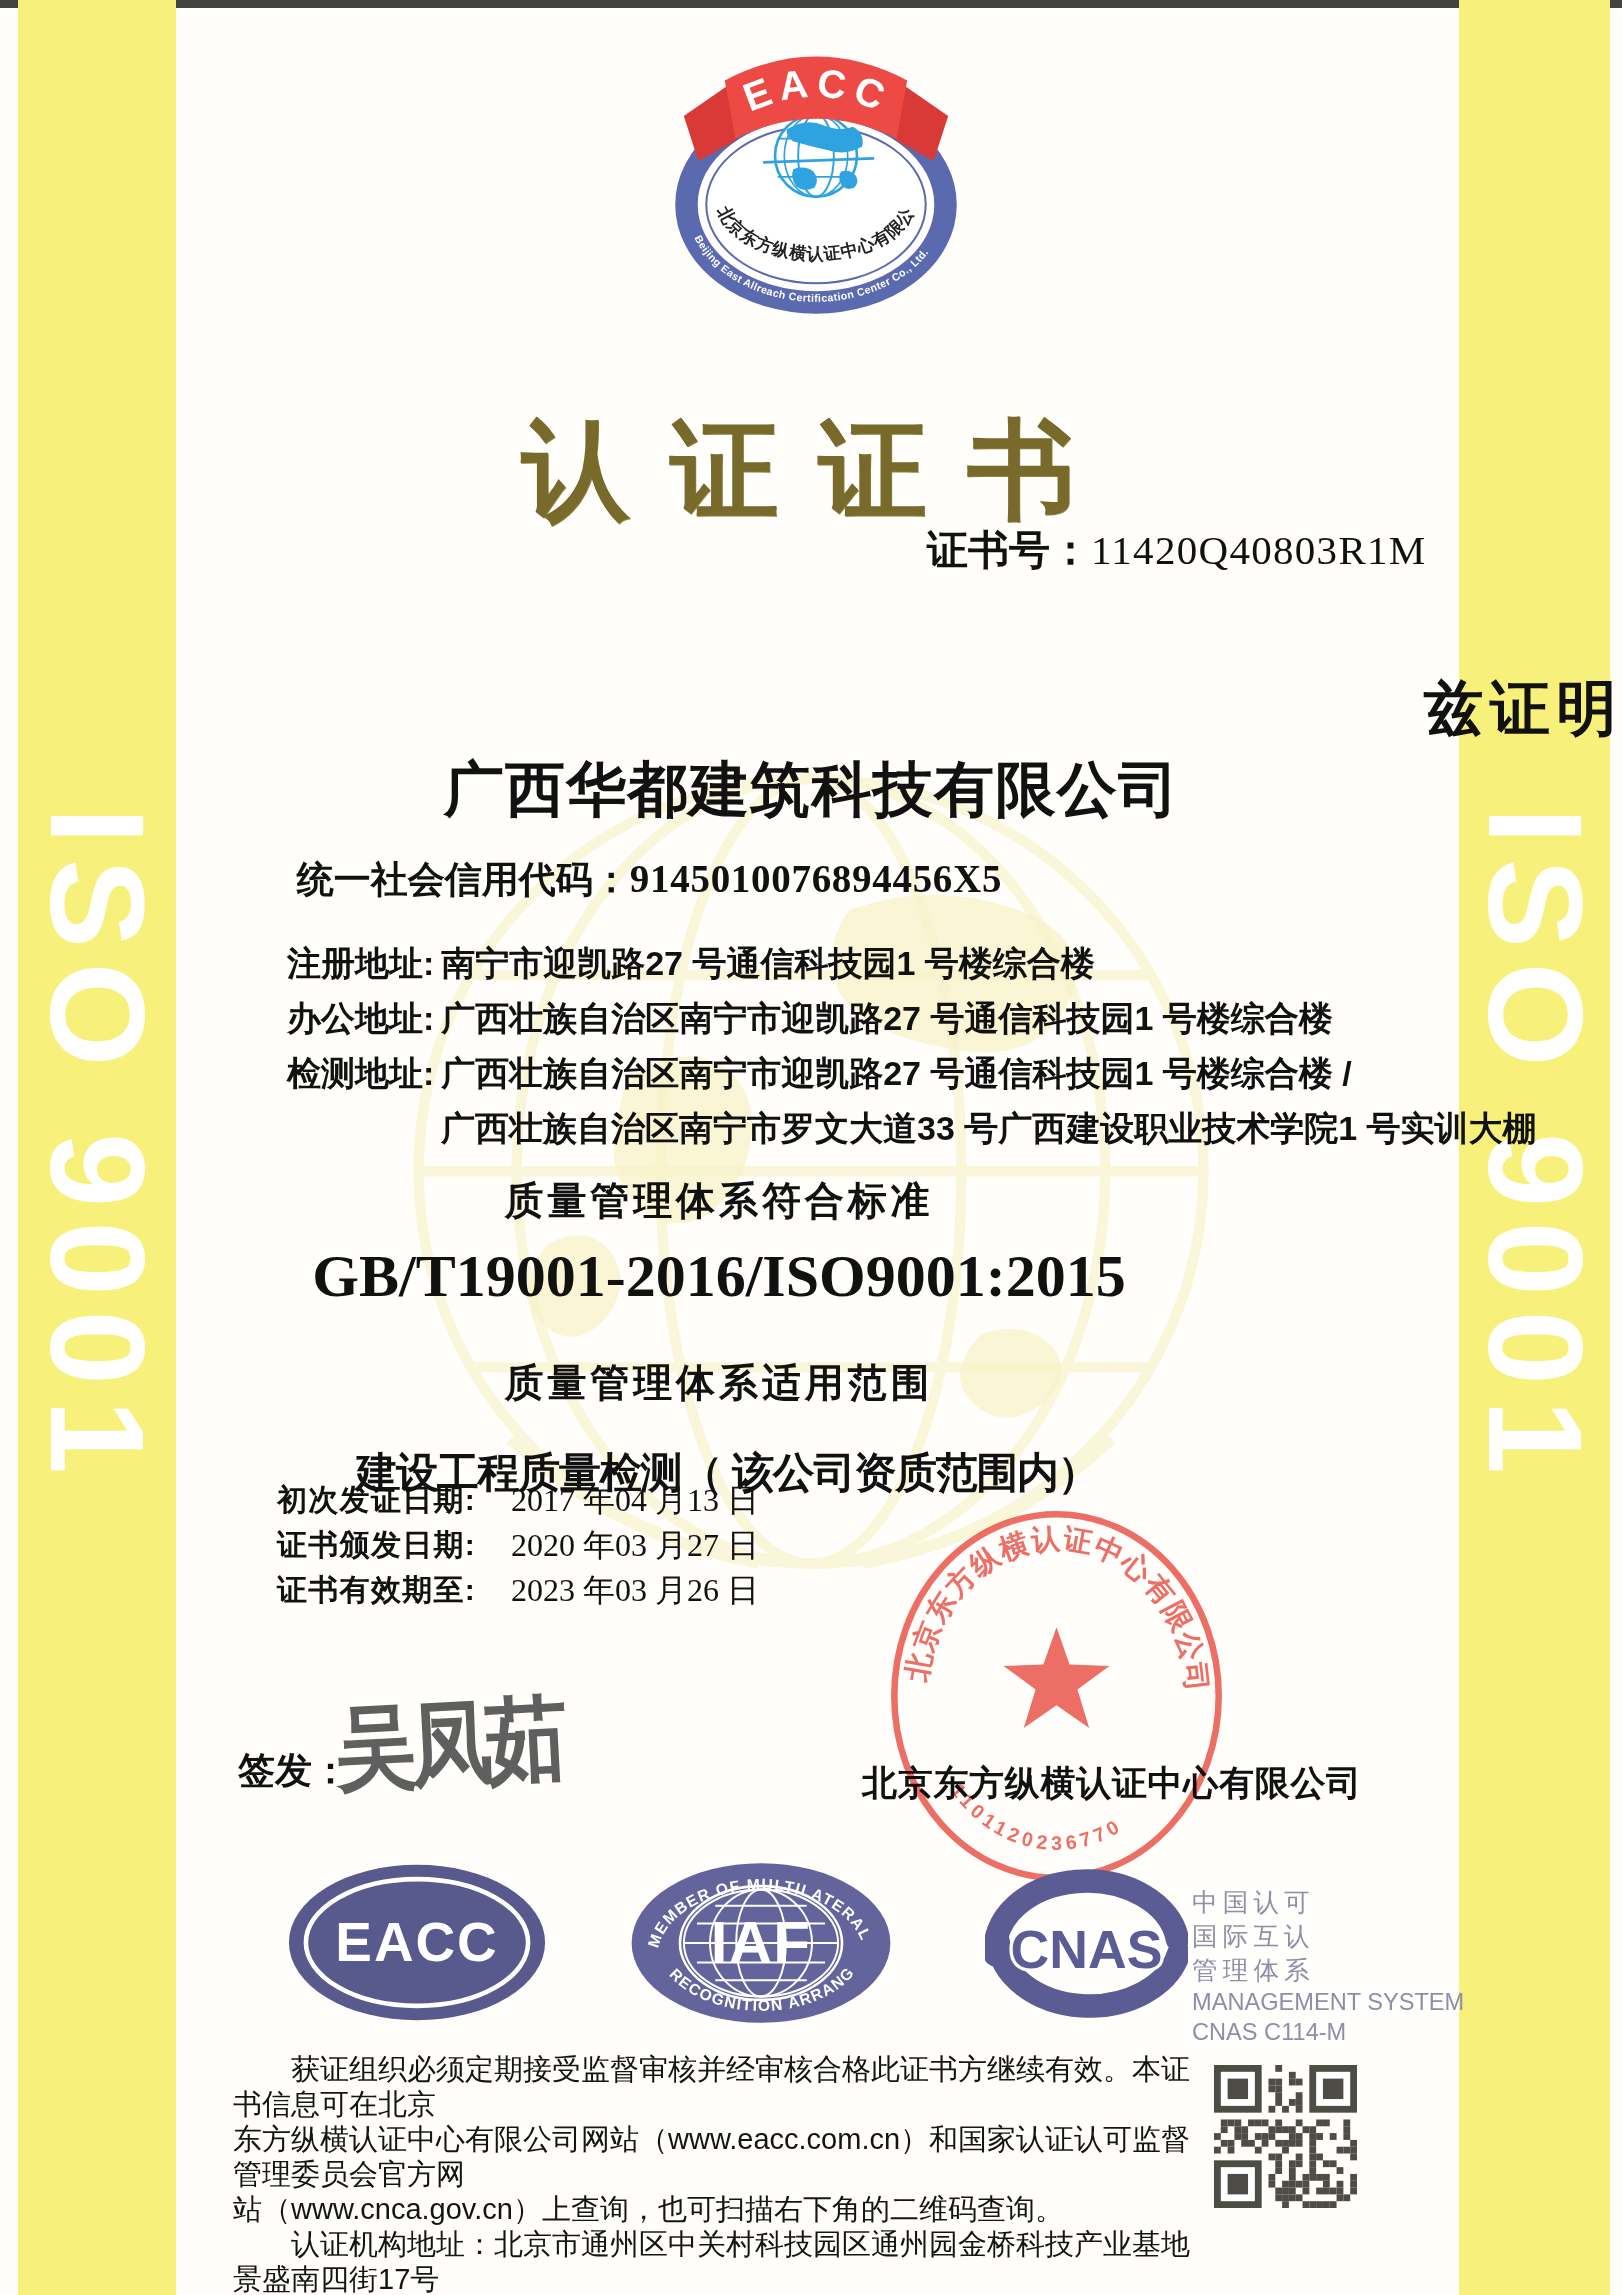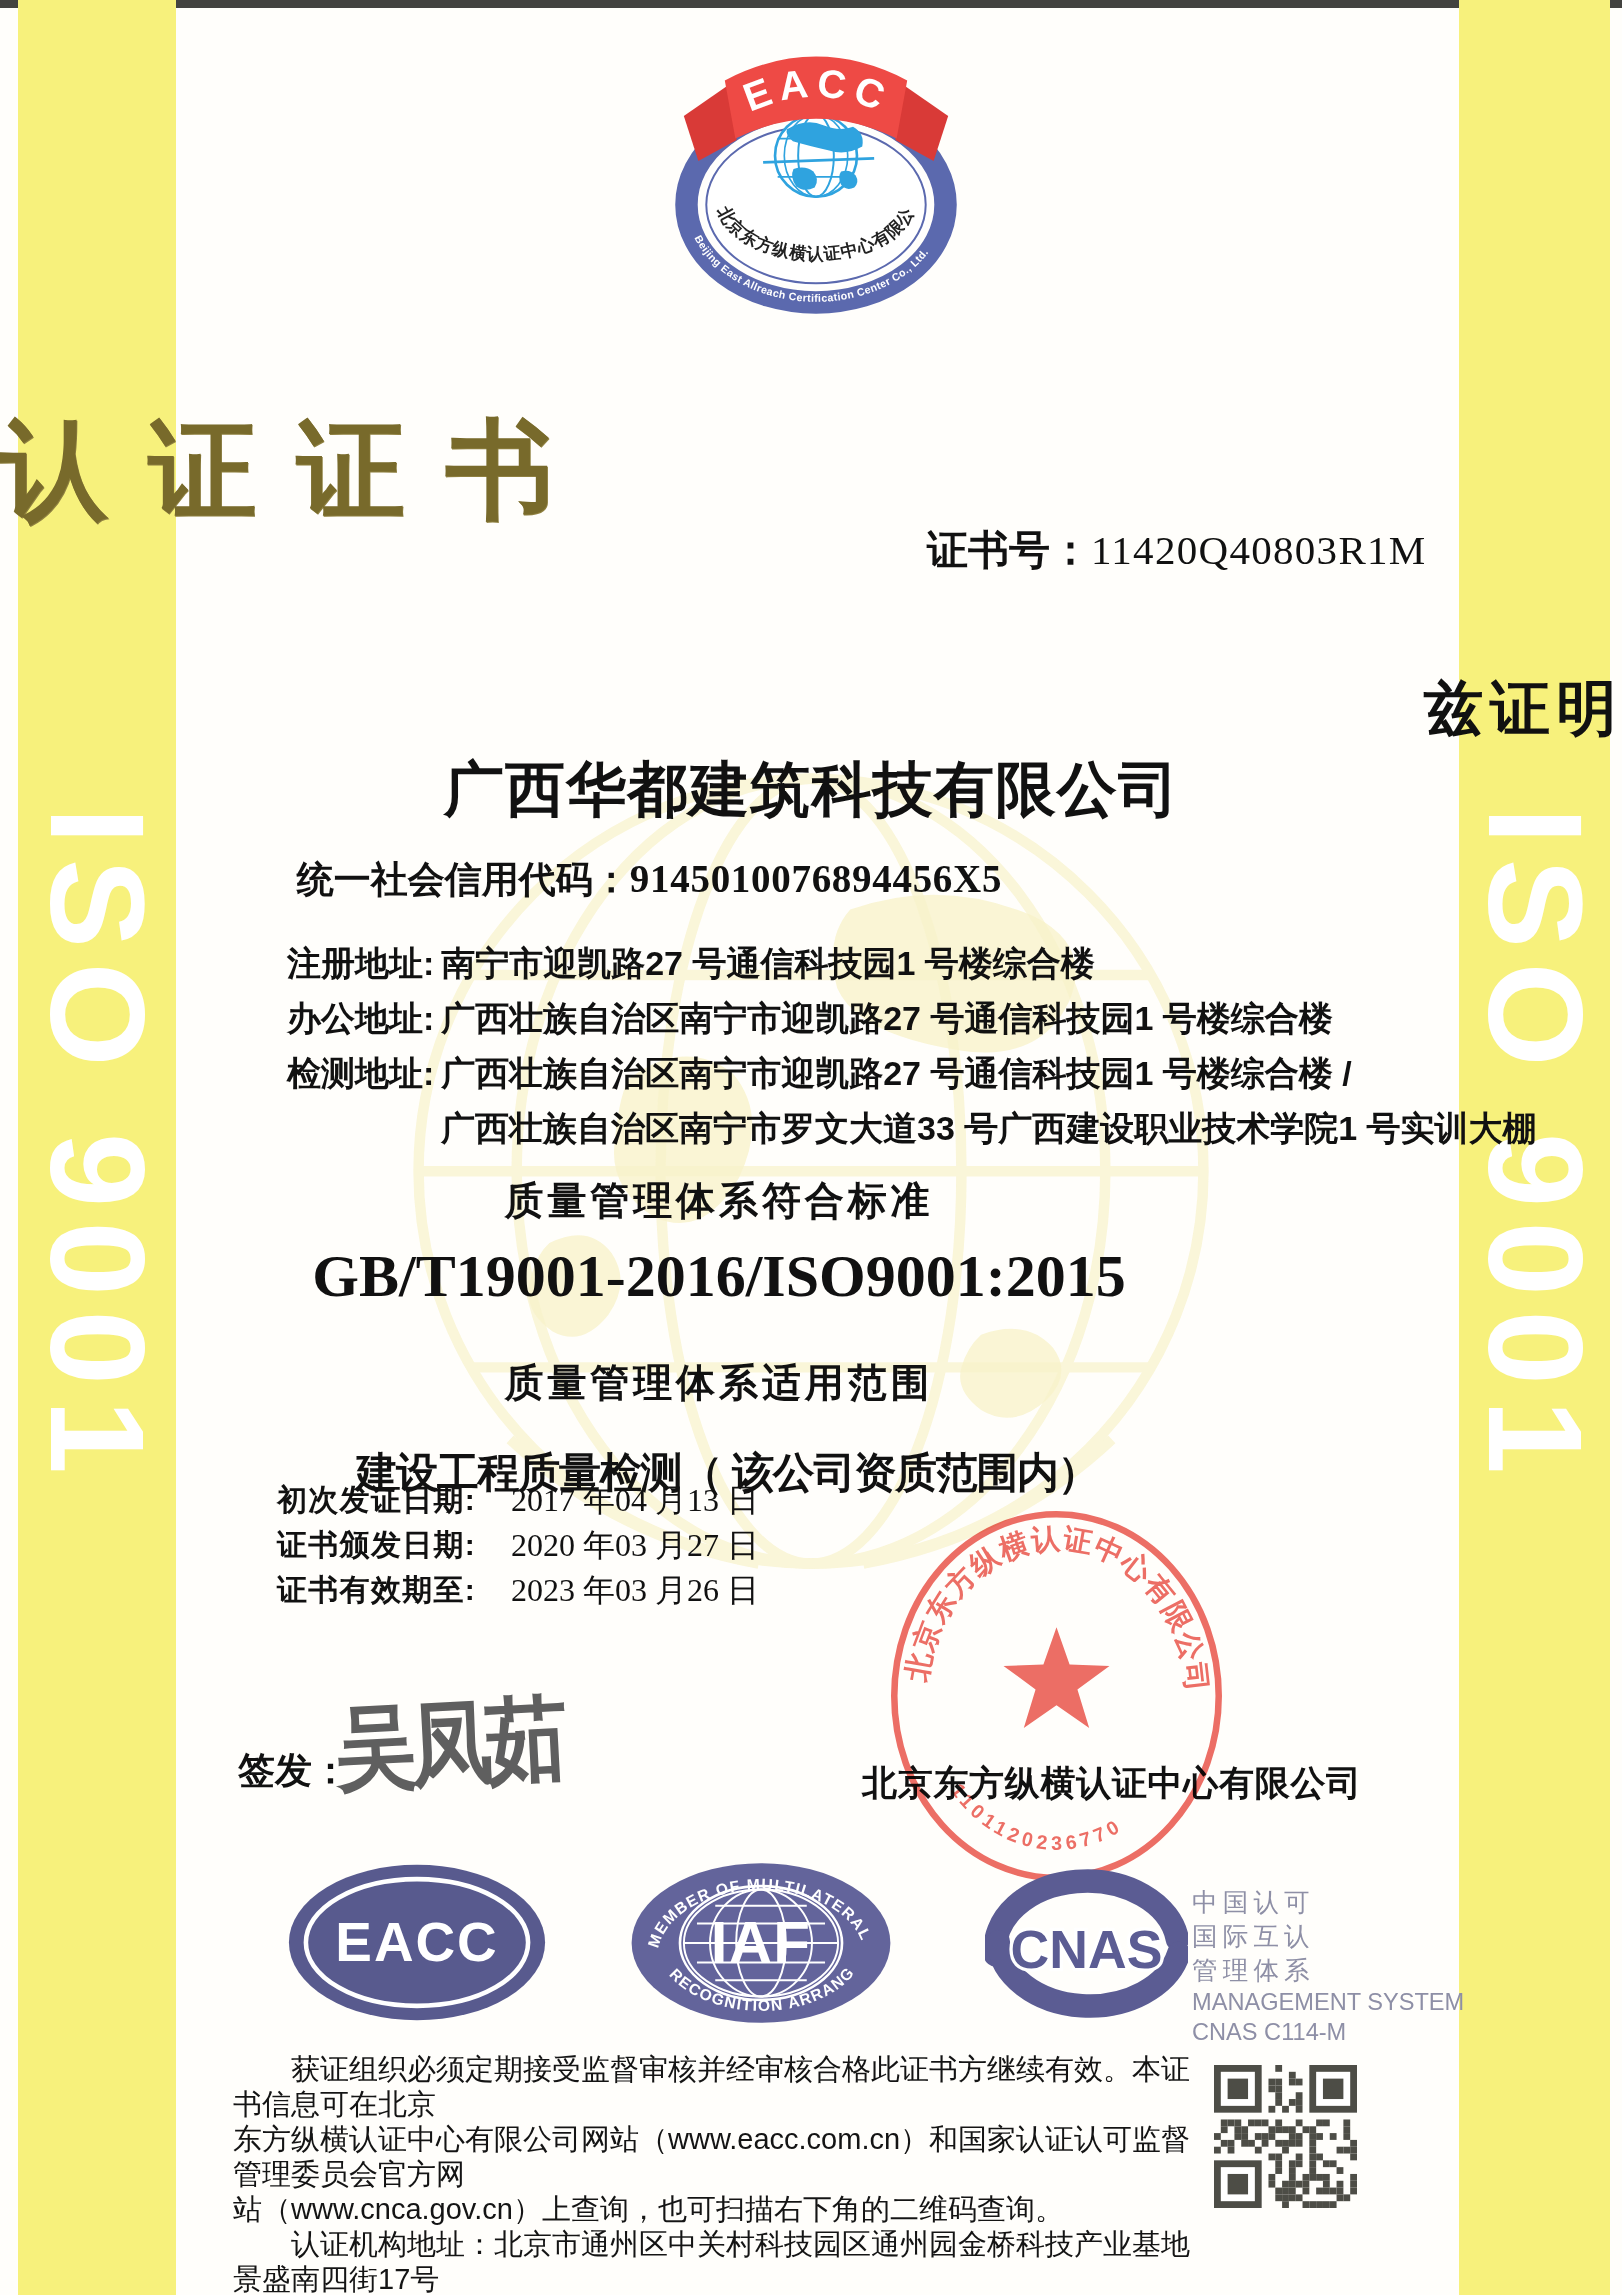--- a/index.html
+++ b/index.html
@@ -5,21 +5,21 @@
   html,body{margin:0;padding:0;background:#e8e8e8;}
   .page{position:relative;width:1623px;height:2295px;background:#fffefb;overflow:hidden;
         font-family:"Liberation Sans",sans-serif;color:#111;}
   .abs{position:absolute;}
   .scan-line{left:0;top:0;width:1623px;height:7.9px;background:#22221f;opacity:.85;}
   .band{top:0;height:2295px;background:#f7f17c;display:flex;align-items:center;justify-content:center;}
   .band-left{left:18.3px;width:158px;}
   .band-right{left:1459px;width:151px;}
   .band-text{writing-mode:vertical-rl;text-orientation:sideways;font-size:134px;font-weight:bold;
              color:#ffffff;letter-spacing:14.4px;white-space:nowrap;line-height:1;}
-  .title{left:0;top:398px;width:1584px;text-align:left;font-size:108px;font-weight:bold;
+  .title{left:9px;top:398px;width:1584px;text-align:center;font-size:108px;font-weight:bold;
          color:#786a2b;letter-spacing:5.2px;text-shadow:0.7px 0.7px 0 #8f8040;}
   .certno{left:927px;top:523px;font-size:41px;white-space:nowrap;}
   .certno .lab{font-weight:bold;}
   .certno .val{font-family:"Liberation Serif",serif;letter-spacing:1.3px;text-align:center;}
   .attest{left:0;top:669px;width:1623px;text-align:right;font-size:60px;font-weight:bold;letter-spacing:6.5px;}
   .company{left:0;top:750px;width:1623px;text-align:center;font-size:60px;font-weight:bold;letter-spacing:1.3px;}
   .credit{left:0;top:855px;width:1299px;text-align:center;font-size:37px;font-weight:bold;white-space:nowrap;}
   .credit .val{font-family:"Liberation Serif",serif;font-size:39px;font-weight:bold;letter-spacing:0.7px;}
   .addr{left:287px;top:936px;font-size:34px;font-weight:bold;line-height:55px;white-space:nowrap;}
   .addr-row{display:flex;}

